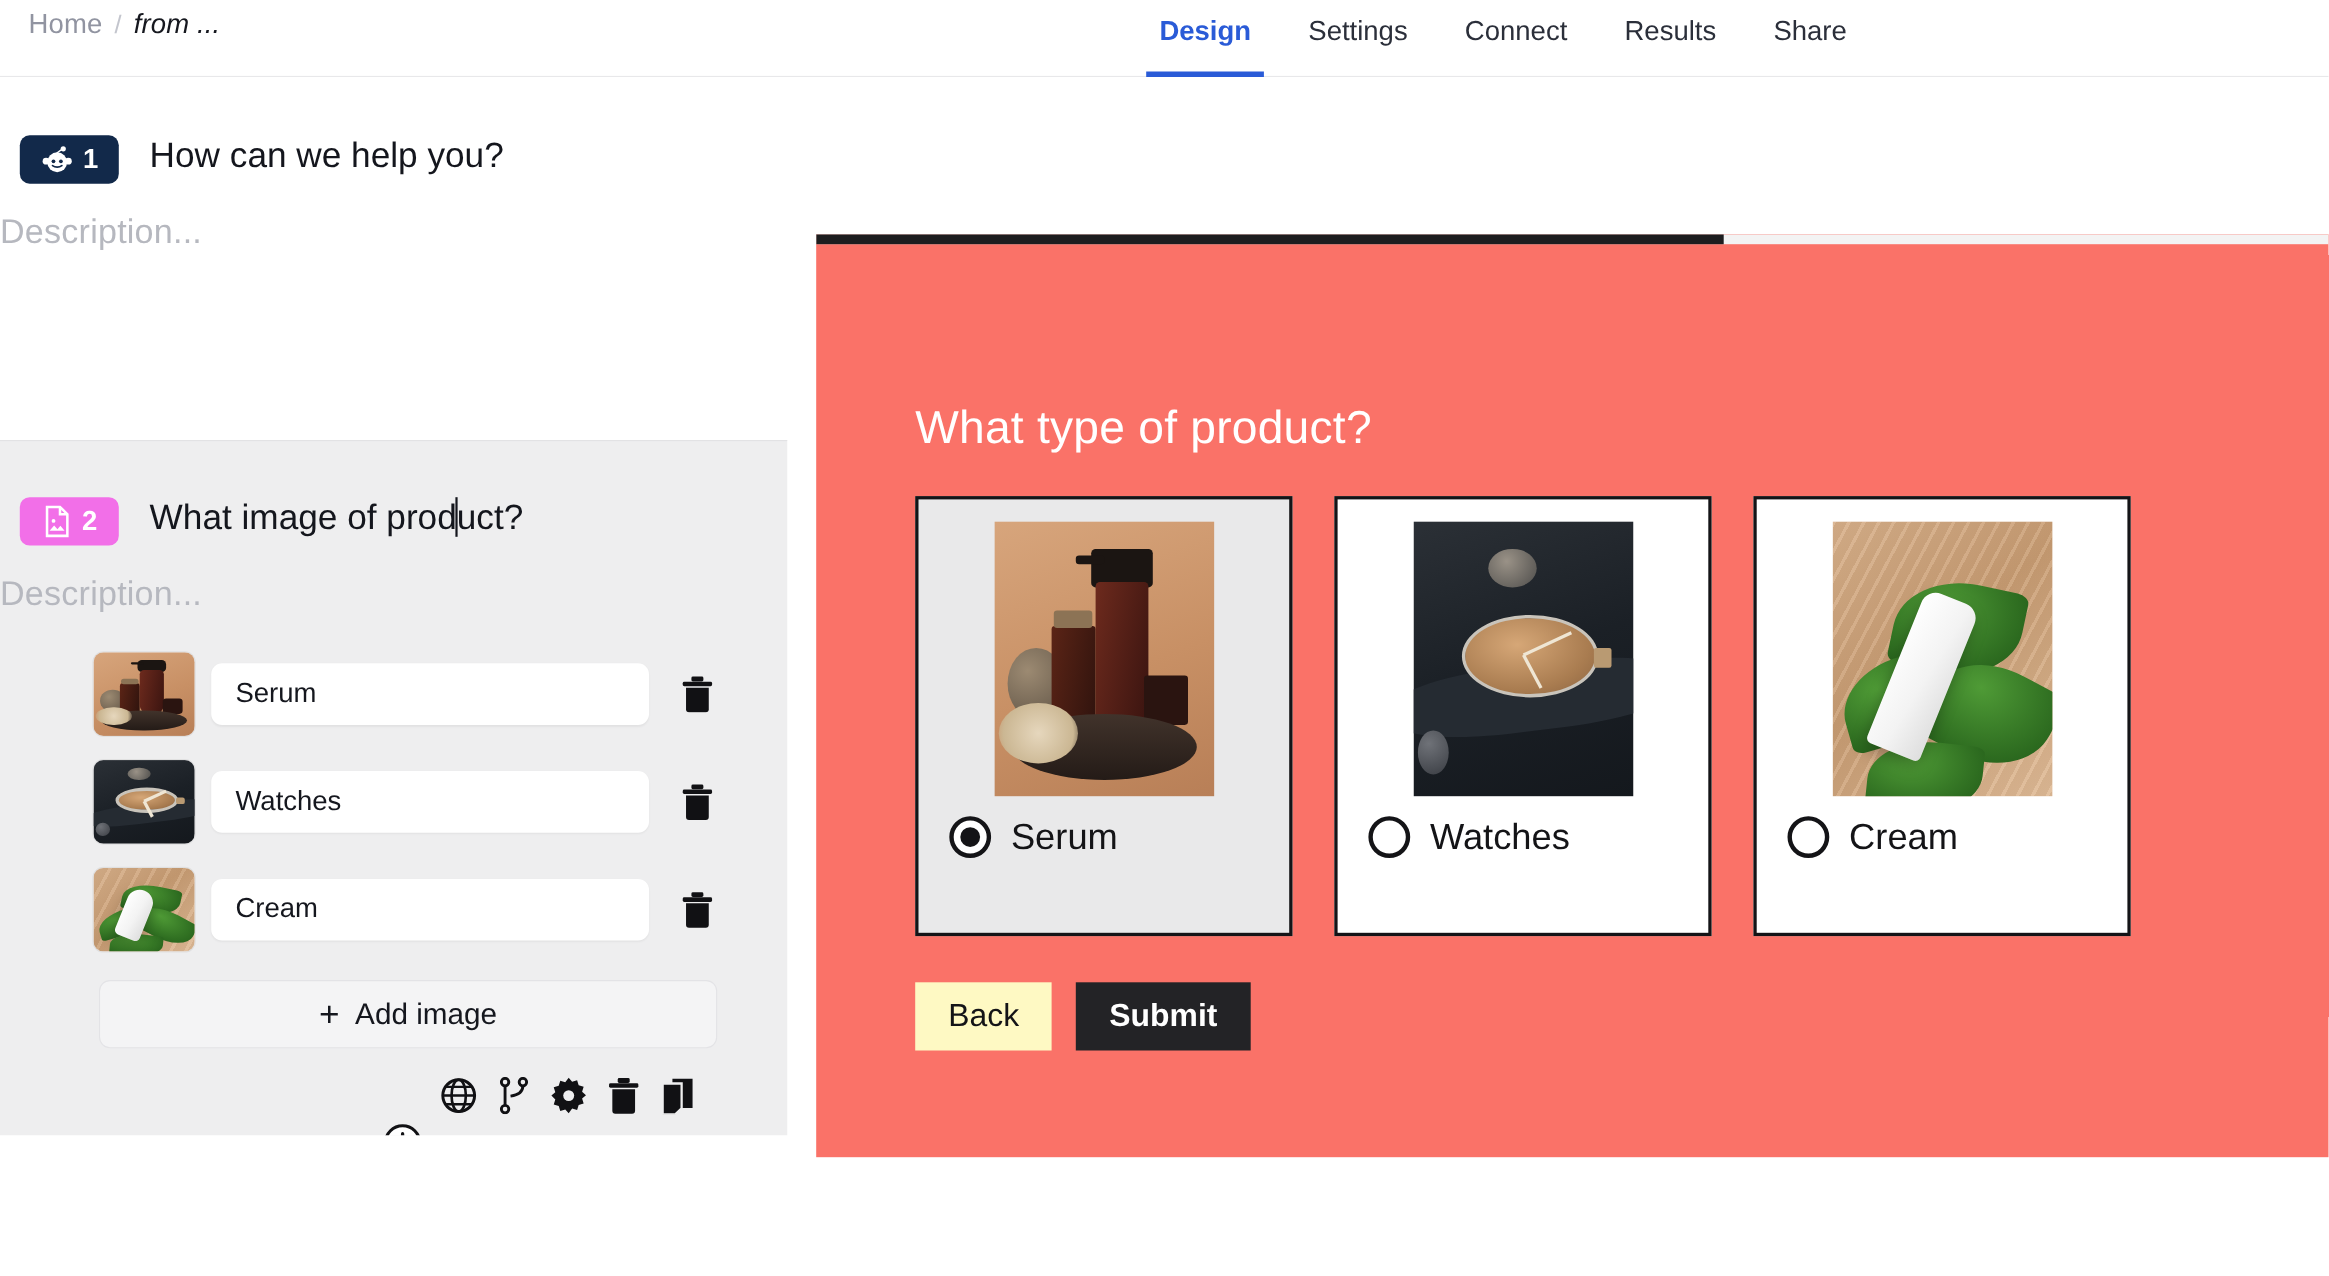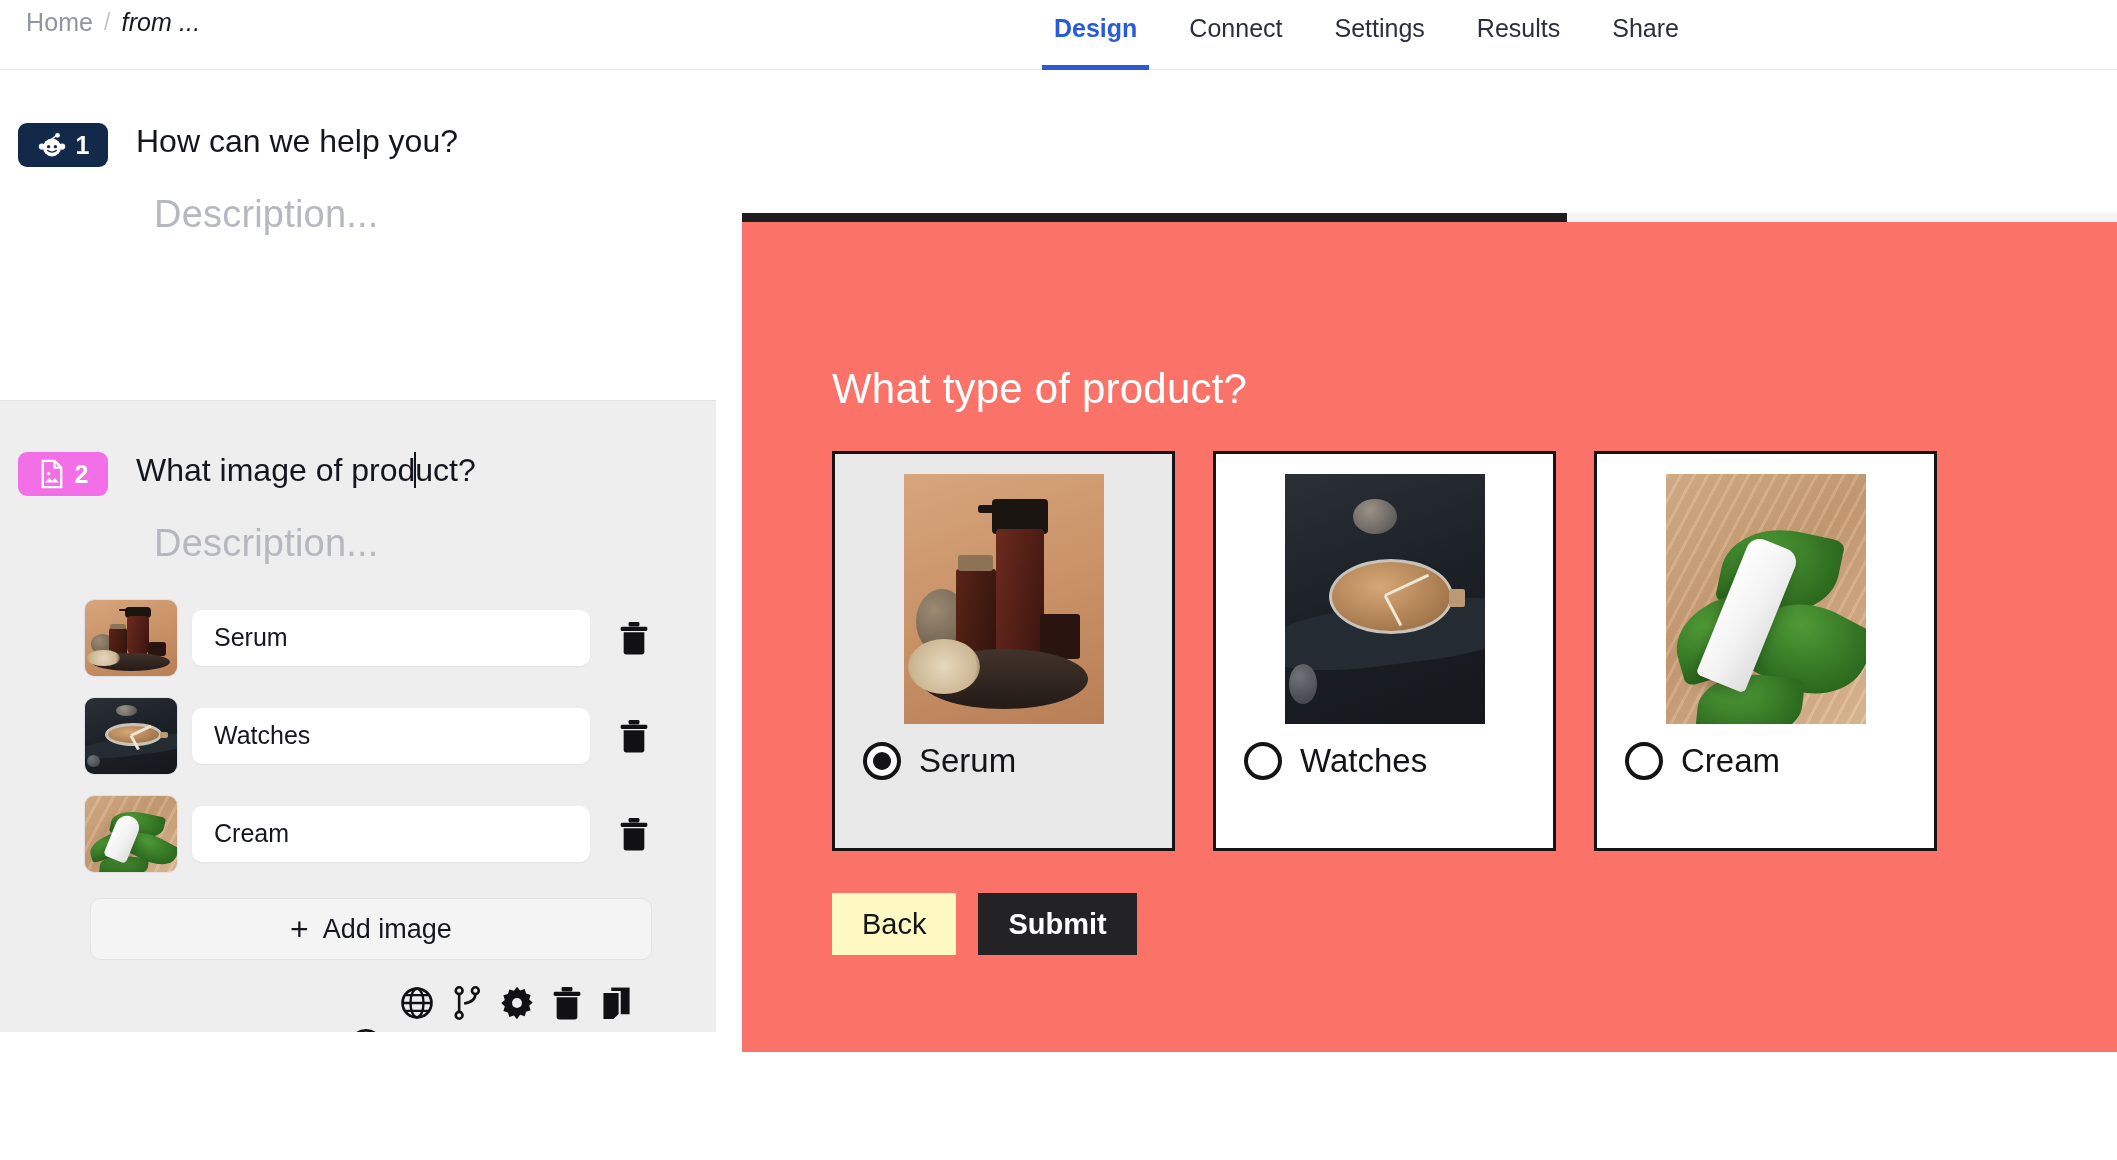--- a/index.html
+++ b/index.html
@@ -147,23 +147,22 @@
   .caret {
     display: inline-block;
     width: 2px;
     height: 36px;
     background: #14161d;
     vertical-align: -7px;
     margin: 0 -1px;
   }
 
   .q-desc {
-    margin-left: 154px;
     margin-top: 26px;
-    font-size: 38px;
+    font-size: 31px;
     color: #b6b8bf;
     letter-spacing: .2px;
   }
 
   
   .opt-list { margin-top: 26px; padding: 0 24px 0 84px; }
   .opt-row {
     position: relative;
     display: flex;
     align-items: center;
@@ -464,22 +463,22 @@
   <div class="topbar">
 
     <div class="breadcrumb">
       <span class="crumb-home">Home</span>
       <span class="crumb-sep">/</span>
       <span class="crumb-cur">from ...</span>
     </div>
 
     <div class="navtabs">
       <div class="navtab active">Design</div>
+      <div class="navtab">Settings</div>
       <div class="navtab">Connect</div>
-      <div class="navtab">Settings</div>
       <div class="navtab">Results</div>
       <div class="navtab">Share</div>
     </div>
 
   </div>
 
   <div class="body">
 
     <div class="editor">
 

